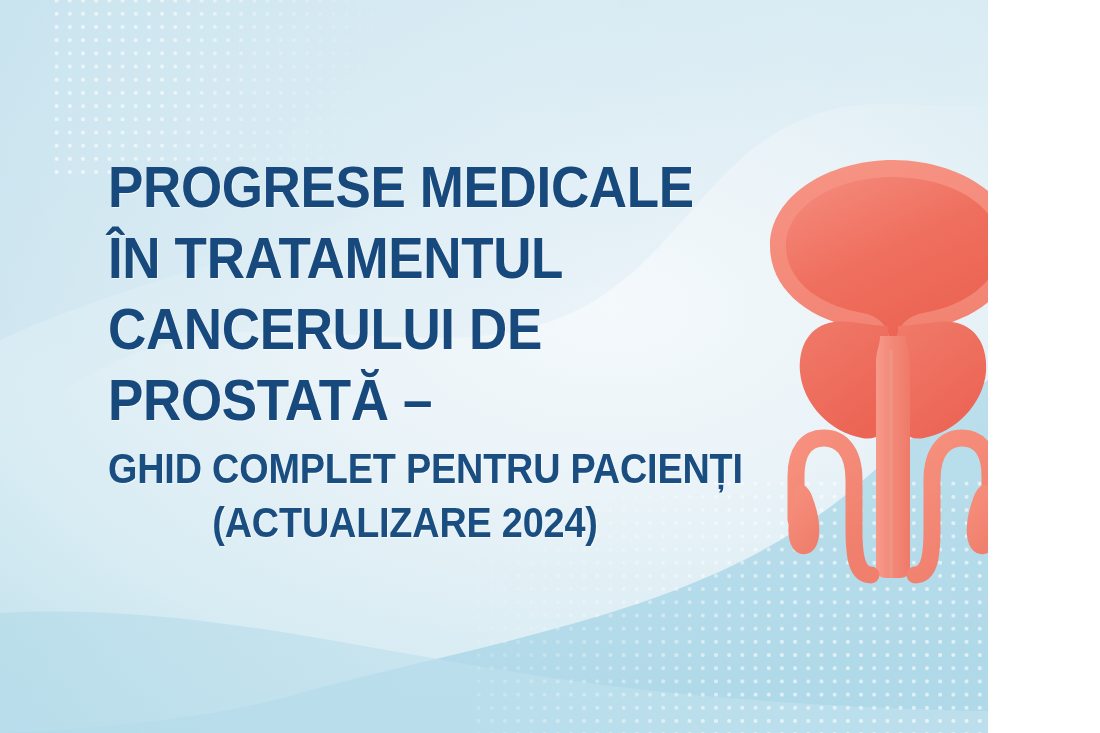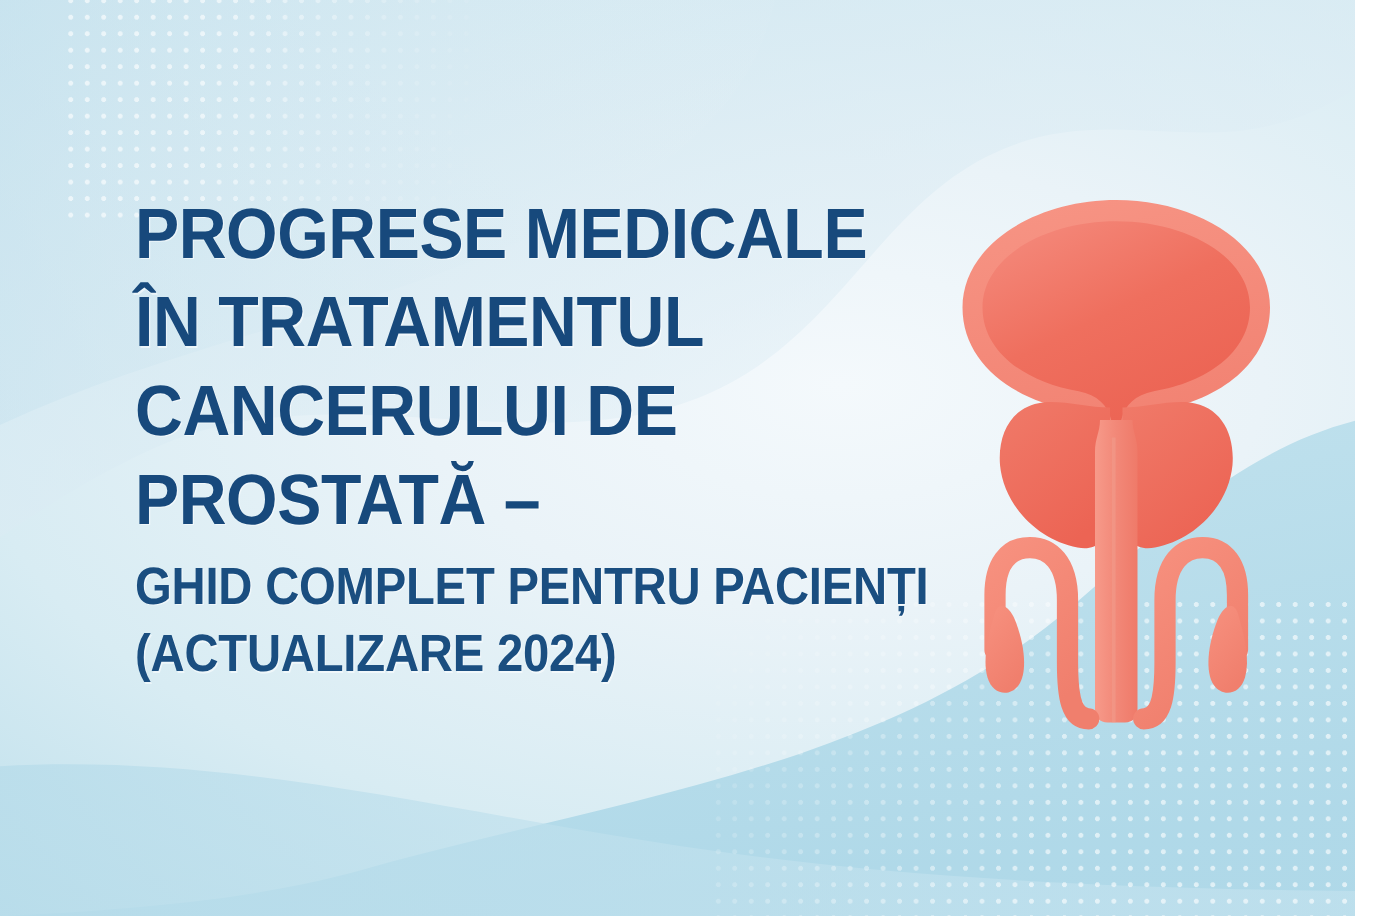--- a/index.html
+++ b/index.html
@@ -2,21 +2,21 @@
 <html><head>
 <meta charset="utf-8">
 <style>
   html, body {
     margin: 0;
     padding: 0;
     background: #ffffff;
   }
   #banner {
     position: relative;
-    width: 1084px;
+    width: 988px;
     height: 733px;
     overflow: hidden;
     font-family: "Liberation Sans", sans-serif;
     background: #fef9c3;
   }
 
   
   .bg-base {
     position: absolute;
     inset: 0;
@@ -82,21 +82,21 @@
     font-weight: 700;
     font-size: 42px;
     line-height: 54px;
     letter-spacing: -0.2px;
     text-transform: uppercase;
     transform: scaleX(0.9);
     transform-origin: left center;
     white-space: nowrap;
     text-shadow: 1px 1px 0 rgba(255,255,255,0.55);
   }
-  #subtitle-group { margin-top: 6px; }
+  #subtitle-group { margin-top: 6px; text-align: center; }
 
   
   #illustration {
     position: absolute;
     left: 762px;
     top: 150px;
     width: 262px;
     height: 440px;
   }
   #illustration svg { display: block; width: 100%; height: 100%; }

